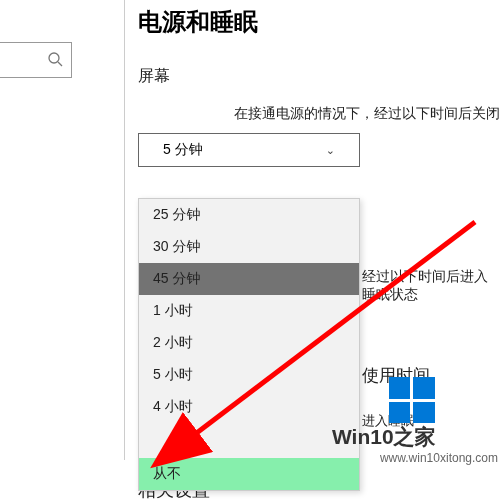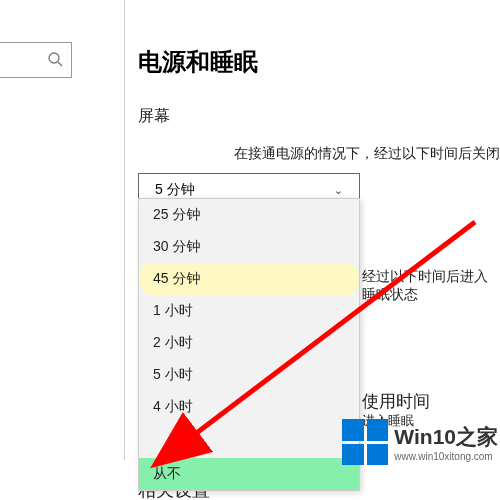--- a/index.html
+++ b/index.html
@@ -31,21 +31,20 @@
       align-items: center;
       justify-content: flex-end;
       padding-right: 8px;
       color: #666;
       font-size: 15px;
     }
     .content {
       position: absolute;
       left: 138px; top: 0;
       width: 362px;
-      margin-top: 40px;
     }
     .page-title {
       font-size: 24px;
       font-weight: 600;
       margin-top: 6px;
     }
     .section-title {
       font-size: 16px;
       font-weight: 400;
       margin-top: 28px;
@@ -58,21 +57,21 @@
       text-align: right;
     }
     .select-box {
       margin-top: 10px;
       width: 222px;
       height: 34px;
       border: 1px solid #666;
       display: flex;
       align-items: center;
       justify-content: space-between;
-      padding: 0 16px;
+      padding: 0 24px;
       font-size: 14px;
       background: #fff;
     }
     .chevron {
       font-size: 11px;
       color: #444;
     }
     .dropdown {
       position: absolute;
       left: 138px; top: 198px;
@@ -83,30 +82,30 @@
       z-index: 2;
     }
     .dropdown-item {
       height: 32px;
       display: flex;
       align-items: center;
       padding: 0 14px;
       font-size: 14px;
       color: #222;
     }
-    .dropdown-item.highlight { background: #fef9c3; border-radius: 14px; }
+    .dropdown-item.highlight { background: #737373; }
     .dropdown-item.hover { background: #86efac; margin-top: 35px; }
     .bg-text1 {
       position: absolute;
       left: 362px; top: 268px;
       font-size: 14px; color: #222;
     }
     .bg-heading {
       position: absolute;
-      left: 362px; top: 390px;
+      left: 362px; top: 364px;
       font-size: 17px; color: #222;
     }
     .bg-text2 {
       position: absolute;
       left: 362px; top: 412px;
       font-size: 13px; color: #222;
     }
     .related {
       position: absolute;
       left: 138px; top: 478px;
@@ -120,20 +119,21 @@
       width: 340px; height: 260px;
       pointer-events: none;
       z-index: 5;
     }
     .logo {
       position: absolute;
       right: 2px; bottom: 35px;
       display: flex;
       align-items: center;
       z-index: 6;
+      flex-direction: column;
     }
     .win-sq {
       display: grid;
       grid-template: 1fr 1fr / 1fr 1fr;
       gap: 3px;
       width: 46px; height: 46px;
       margin-right: 6px;
     }
     .win-sq span { background: #0078d7; }
     .logo-text {
@@ -210,15 +210,15 @@
 
 <div class="logo">
   <div class="win-sq">
     <span></span>
       <span></span>
       <span></span>
       <span></span>
   </div>
   <div>
     <div class="logo-text">Win10之家</div>
-    <div style="font-size:10px;color:#666;">www.win10xitong.com</div>
+    <div style="font-size:12px;color:#666;margin-left:48px;">www.win10xitong.com</div>
   </div>
 </div>
 
 </body></html>

